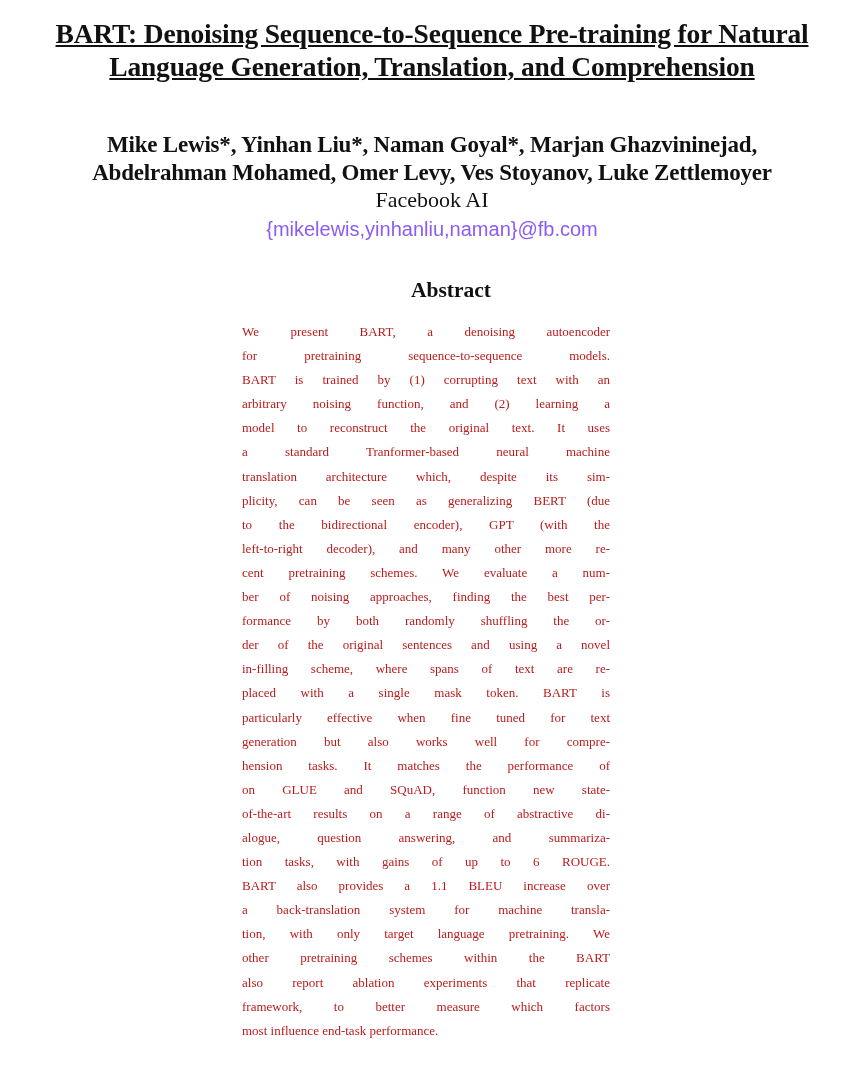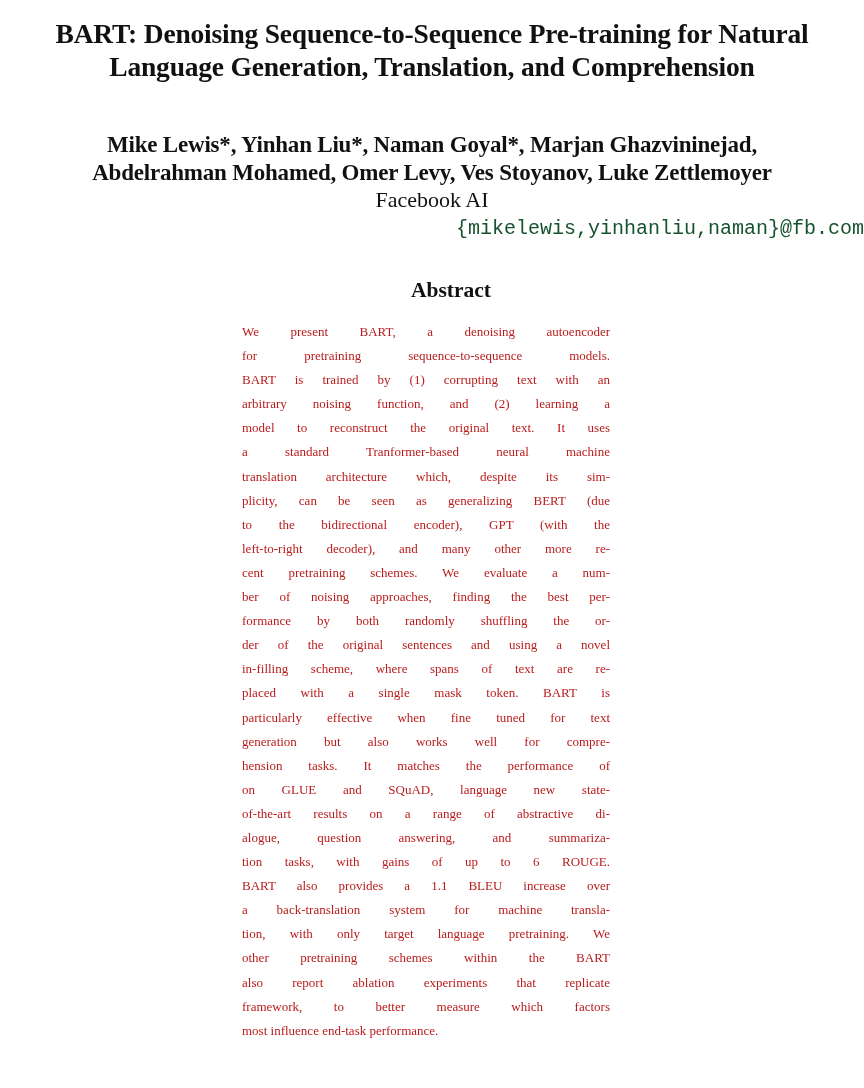--- a/index.html
+++ b/index.html
@@ -18,20 +18,21 @@
     .title {
       position: absolute;
       left: 0;
       top: 17px;
       width: 864px;
       text-align: center;
       font-weight: bold;
       font-size: 27.5px;
       line-height: 33px;
       letter-spacing: -0.2px;
+      text-decoration: underline;
     }
     .title .line { display: block; white-space: nowrap; }
     .authors {
       position: absolute;
       left: 0;
       top: 131px;
       width: 864px;
       text-align: center;
       font-weight: bold;
       font-size: 23px;
@@ -46,25 +47,25 @@
       width: 864px;
       text-align: center;
       font-size: 22px;
       line-height: 28px;
     }
     .email {
       position: absolute;
       left: 0;
       top: 215px;
       width: 864px;
-      text-align: right;
-      font-family: Liberation Mono, monospace;
+      text-align: center;
+      font-family: Liberation Sans, sans-serif;
       font-size: 20px;
       line-height: 28px;
-      color: #14532d;
+      color: #8b5cf6;
     }
     .abstract-heading {
       position: absolute;
       left: 0;
       top: 276px;
       width: 864px;
       text-align: center;
       font-weight: bold;
       font-size: 21.5px;
       line-height: 28px;
@@ -122,21 +123,21 @@
     <span class="aline">left-to-right decoder), and many other more re-</span>
     <span class="aline">cent pretraining schemes. We evaluate a num-</span>
     <span class="aline">ber of noising approaches, finding the best per-</span>
     <span class="aline">formance by both randomly shuffling the or-</span>
     <span class="aline">der of the original sentences and using a novel</span>
     <span class="aline">in-filling scheme, where spans of text are re-</span>
     <span class="aline">placed with a single mask token.  BART is</span>
     <span class="aline">particularly effective when fine tuned for text</span>
     <span class="aline">generation but also works well for compre-</span>
     <span class="aline">hension tasks.  It matches the performance of</span>
-    <span class="aline">on GLUE and SQuAD, language new state-</span>
+    <span class="aline">on GLUE and SQuAD, function new state-</span>
     <span class="aline">of-the-art results on a range of abstractive di-</span>
     <span class="aline">alogue, question answering, and summariza-</span>
     <span class="aline">tion tasks, with gains of up to 6 ROUGE.</span>
     <span class="aline">BART also provides a 1.1 BLEU increase over</span>
     <span class="aline">a back-translation system for machine transla-</span>
     <span class="aline">tion, with only target language pretraining. We</span>
     <span class="aline">other pretraining schemes within the BART</span>
     <span class="aline">also report ablation experiments that replicate</span>
     <span class="aline">framework, to better measure which factors</span>
     <span class="aline last">most influence end-task performance.</span>

